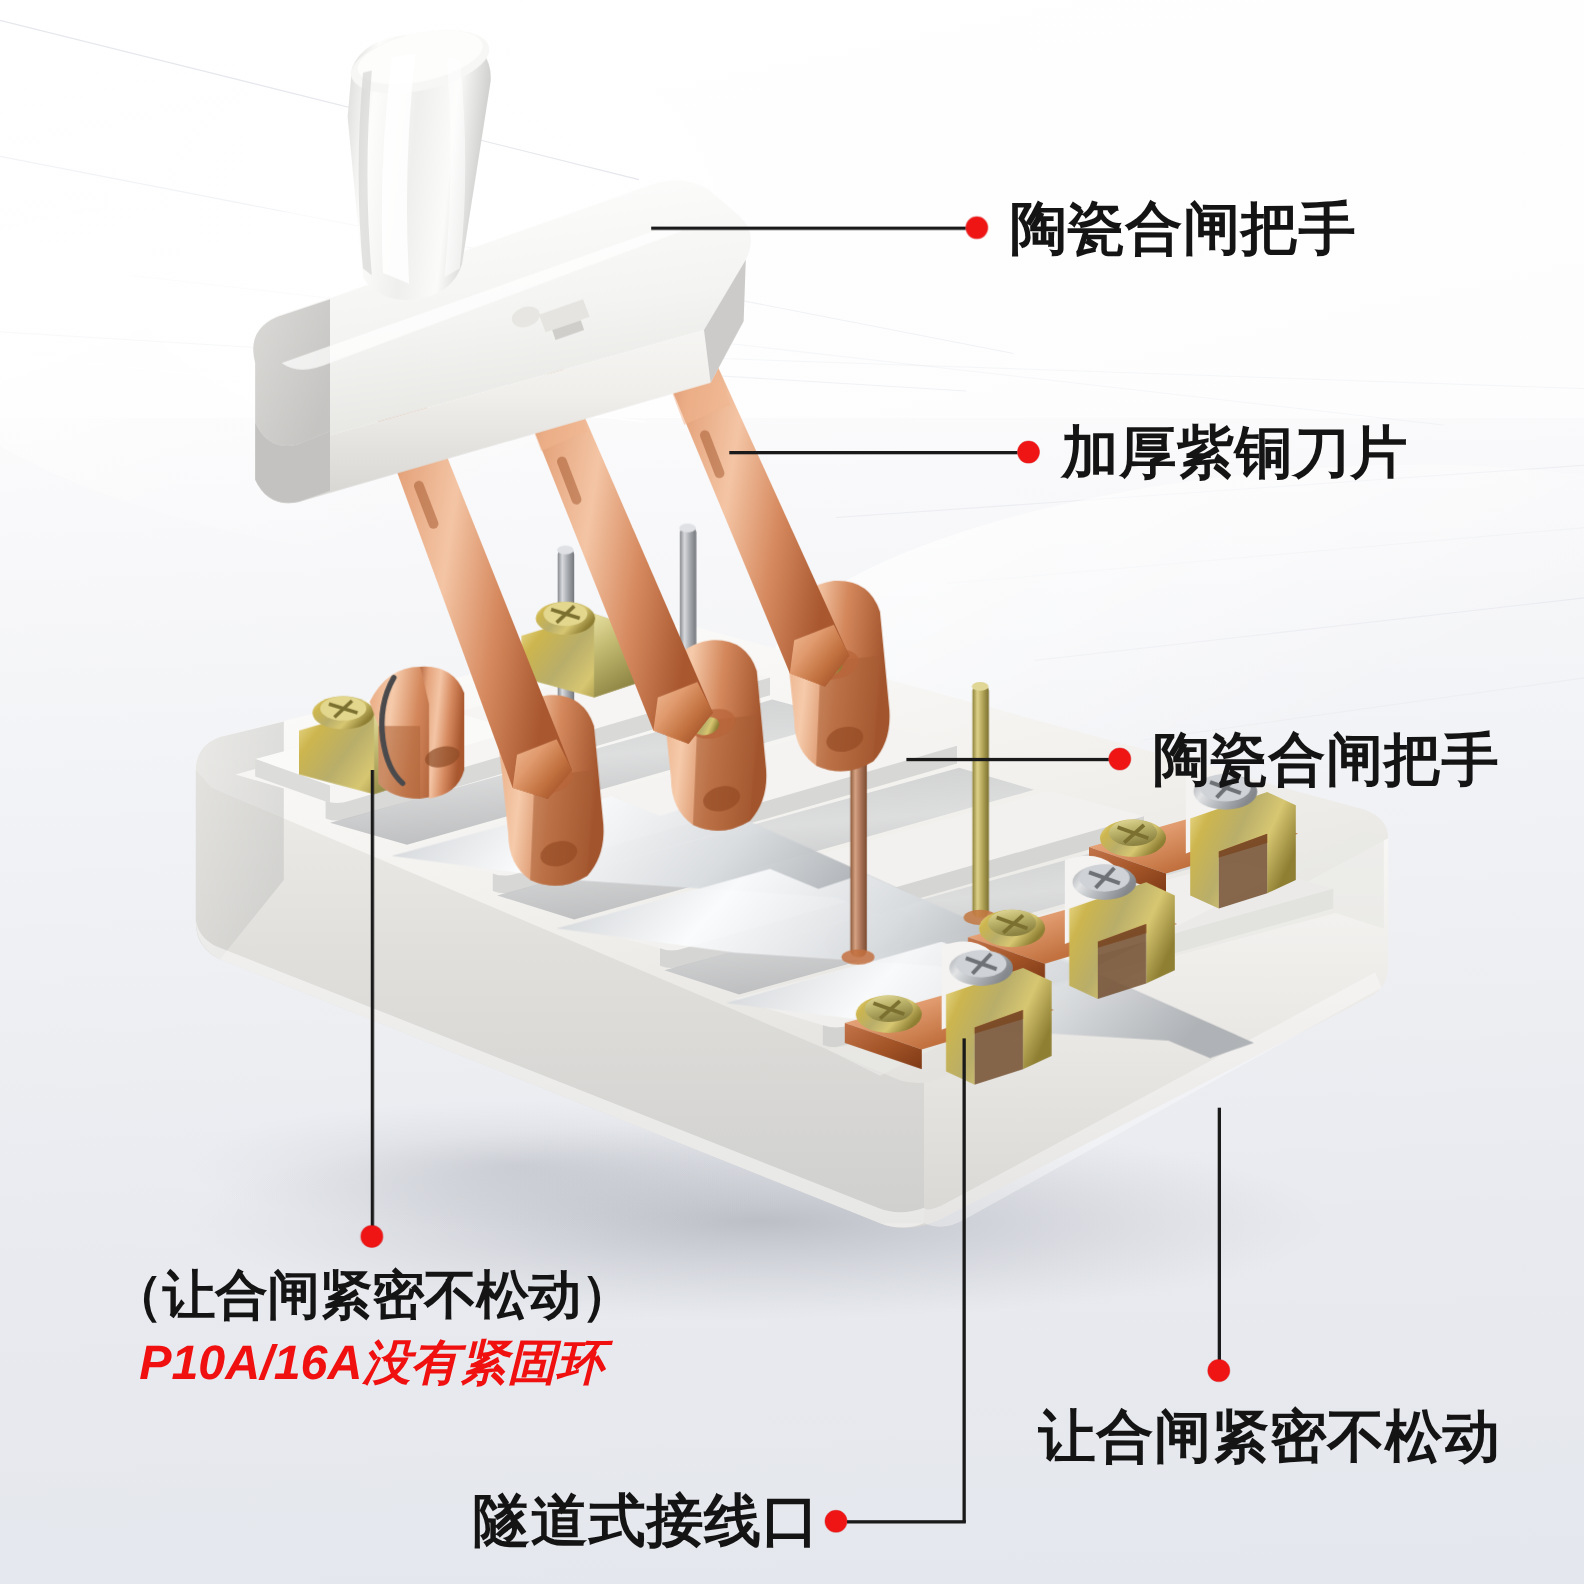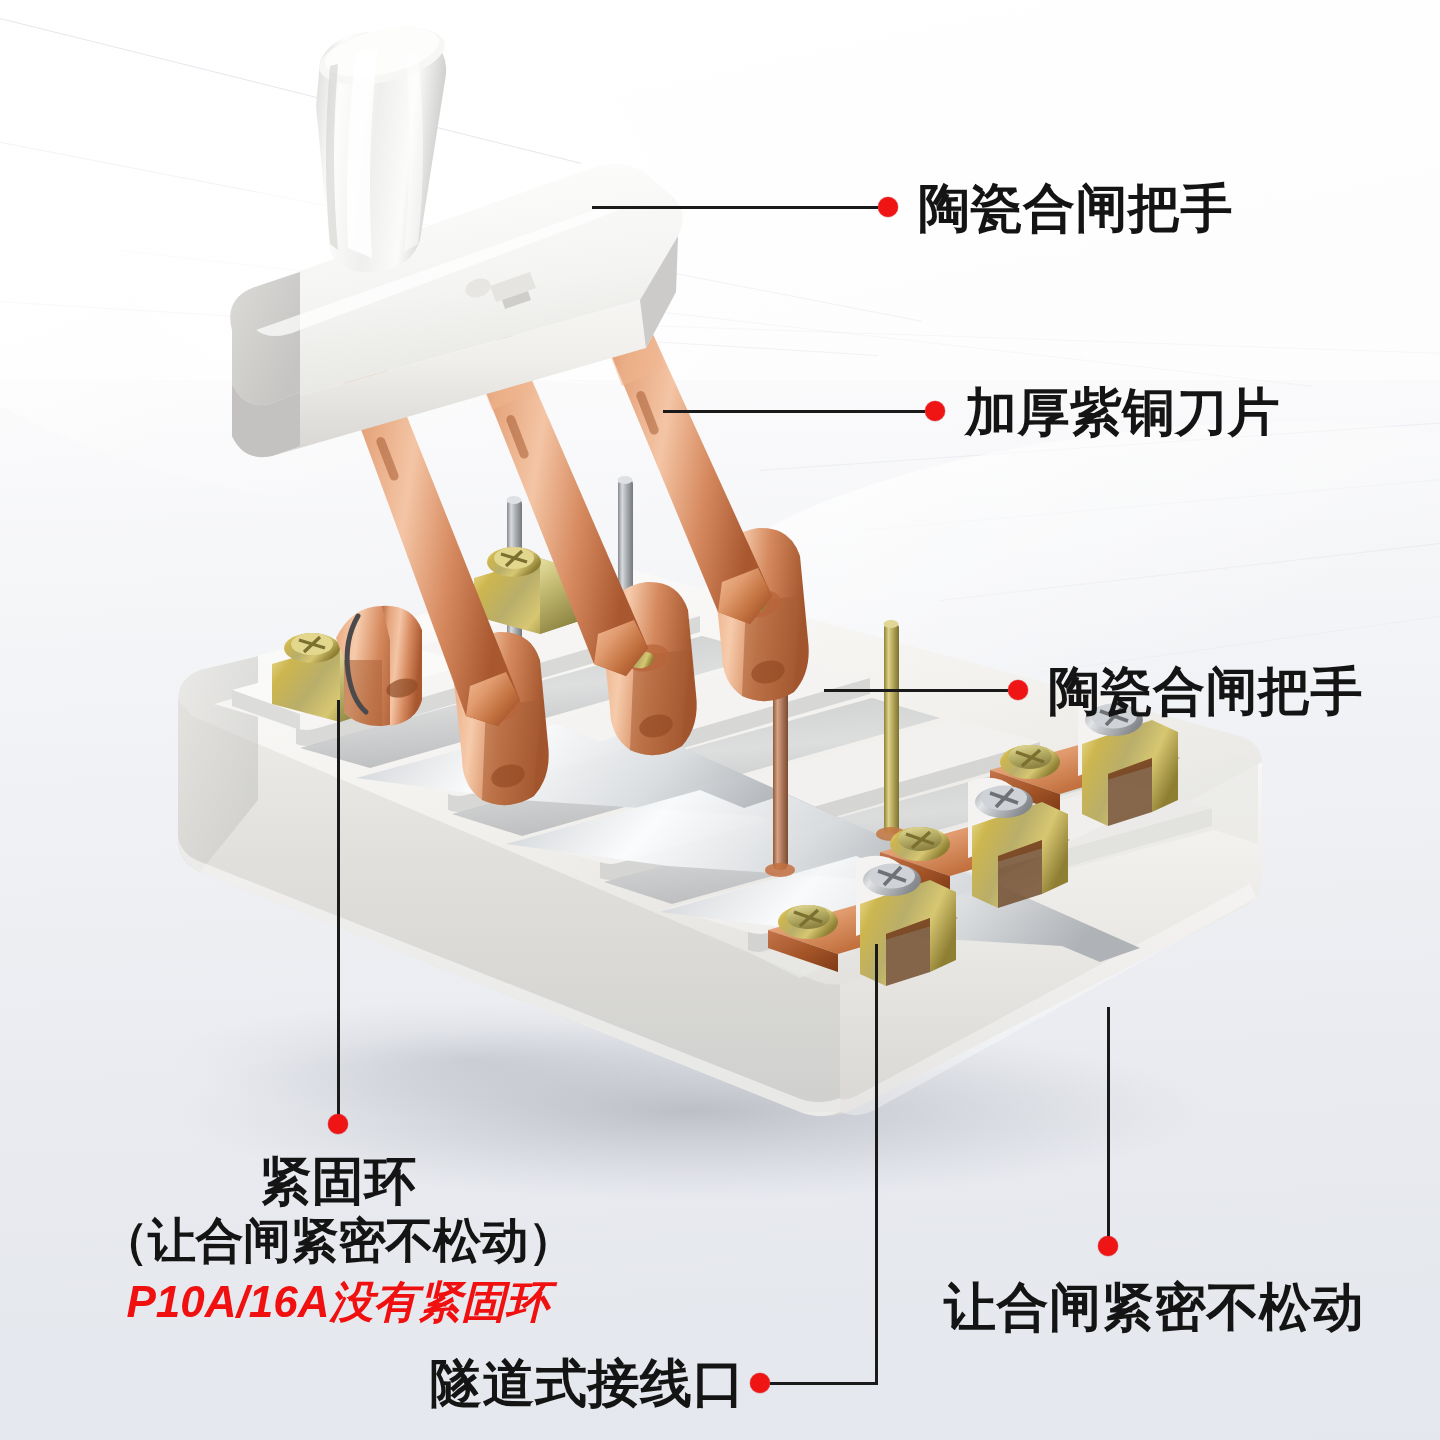--- a/index.html
+++ b/index.html
@@ -460,18 +460,17 @@
 
   <div class="label main" style="left:965px;top:382px;">加厚紫铜刀片</div>
 
   <div class="label main" style="left:1048px;top:661px;">陶瓷合闸把手</div>
 
   <div class="label main" style="left:944px;top:1277px;">让合闸紧密不松动</div>
 
   <div class="label main" style="left:430px;top:1354px;font-family:Liberation Serif, serif;">隧道式接线口</div>
 
   <div class="cluster" style="left:338px;top:1150px;transform:translateX(-50%);">
-    <div class="l1">紧固环</div>
     <div class="l2">（让合闸紧密不松动）</div>
     <div class="l3">P10A/16A没有紧固环</div>
   </div>
 
 </div>
 
 </body></html>

